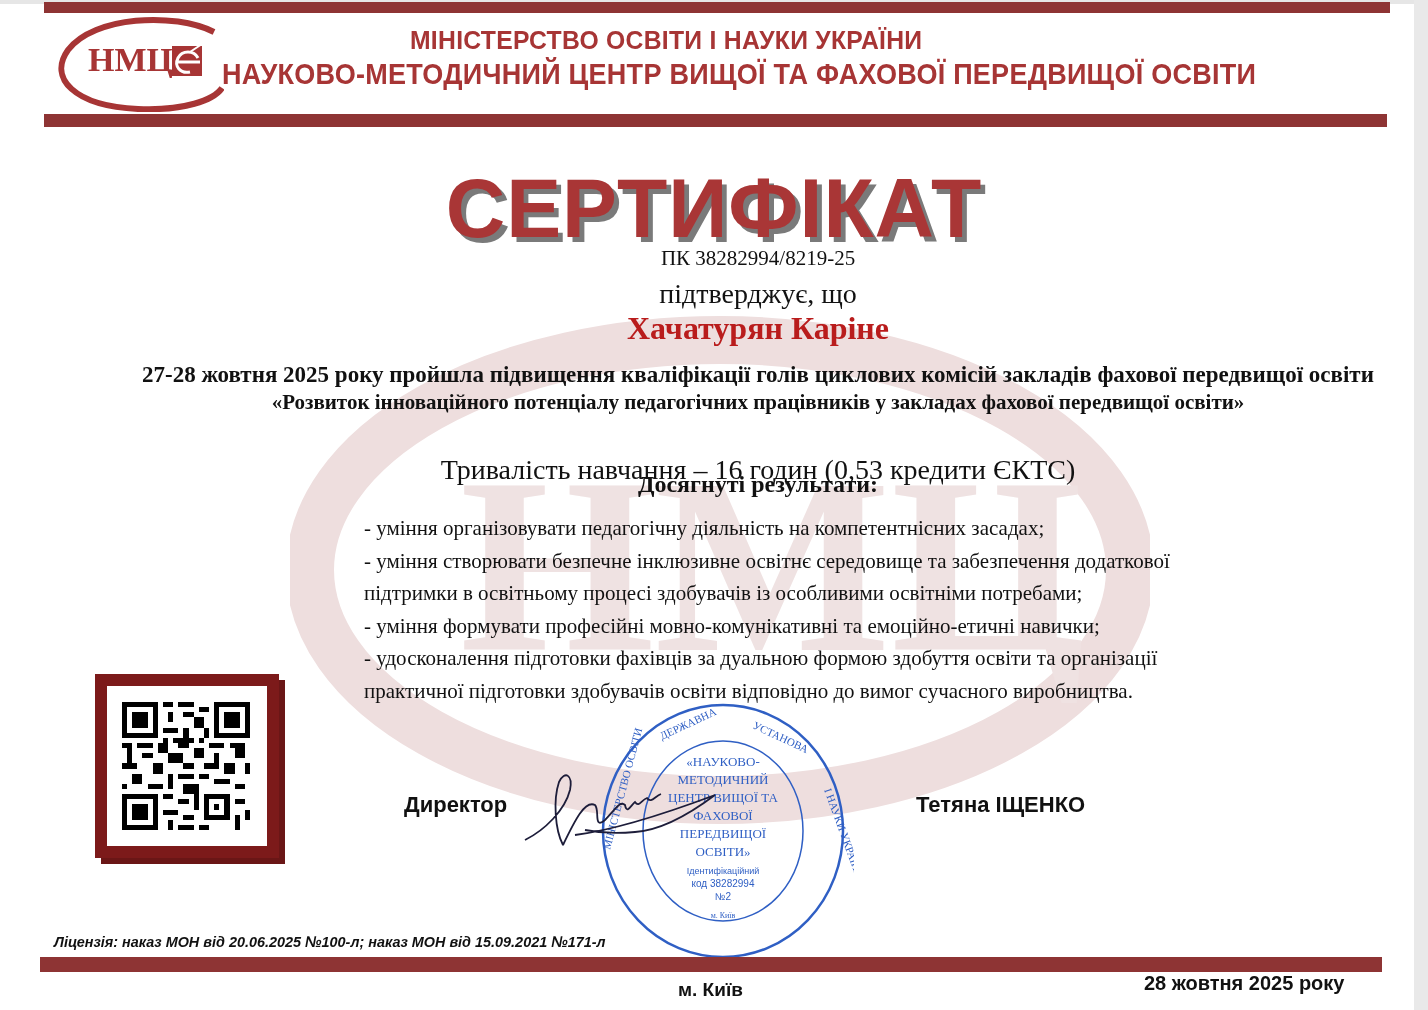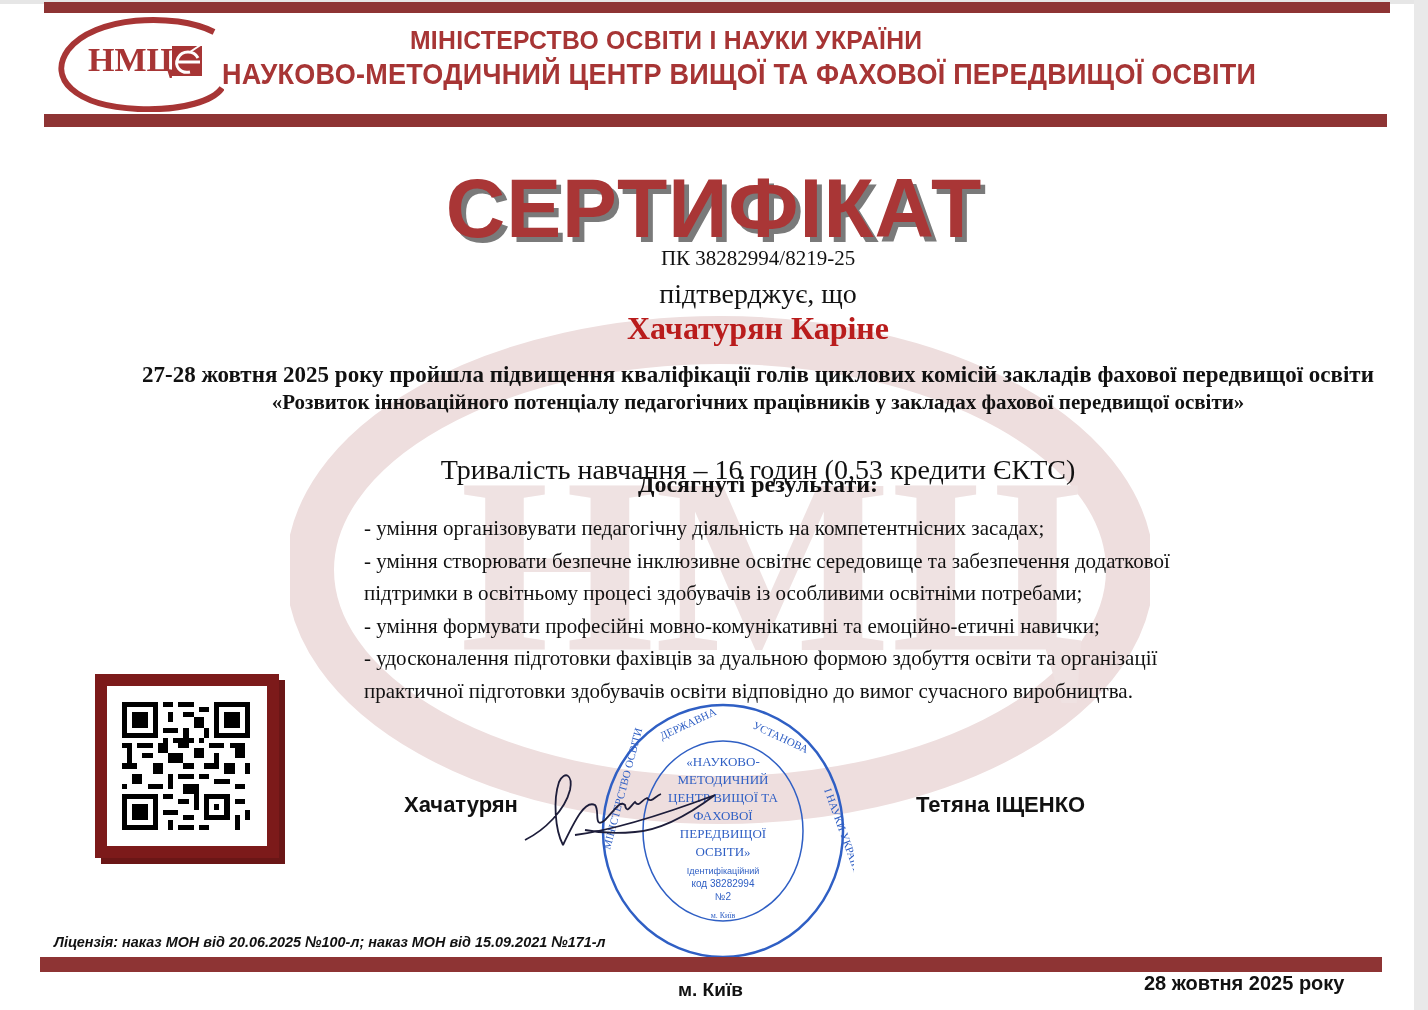--- a/index.html
+++ b/index.html
@@ -166,21 +166,21 @@
       <rect x="8" y="21" width="3" height="1"></rect>
       <rect x="12" y="22" width="2" height="1"></rect>
     <rect x="9" y="23" width="1" height="2"></rect>
       <rect x="11" y="24" width="3" height="1"></rect>
       <rect x="22" y="22" width="1" height="3"></rect>
     <rect x="15" y="24" width="2" height="1"></rect>
       <rect x="24" y="21" width="1" height="2"></rect>
   </g>
 </svg>
 
-<div class="director-label">Хачатурян</div>
+<div class="director-label">Директор</div>
 
 <svg class="stamp" viewBox="0 0 262 262">
   <ellipse cx="131" cy="131" rx="120" ry="126" fill="none" stroke="#2f5fc4" stroke-width="2.5"></ellipse>
   <ellipse cx="131" cy="131" rx="80" ry="90" fill="none" stroke="#2f5fc4" stroke-width="1.5"></ellipse>
   <g font-family="Liberation Serif, serif" fill="#2f5fc4" text-anchor="middle">
     <text x="131" y="66" font-size="13">«НАУКОВО-</text>
     <text x="131" y="84" font-size="13">МЕТОДИЧНИЙ</text>
     <text x="131" y="102" font-size="13">ЦЕНТР ВИЩОЇ ТА</text>
     <text x="131" y="120" font-size="13">ФАХОВОЇ</text>
     <text x="131" y="138" font-size="13">ПЕРЕДВИЩОЇ</text>

